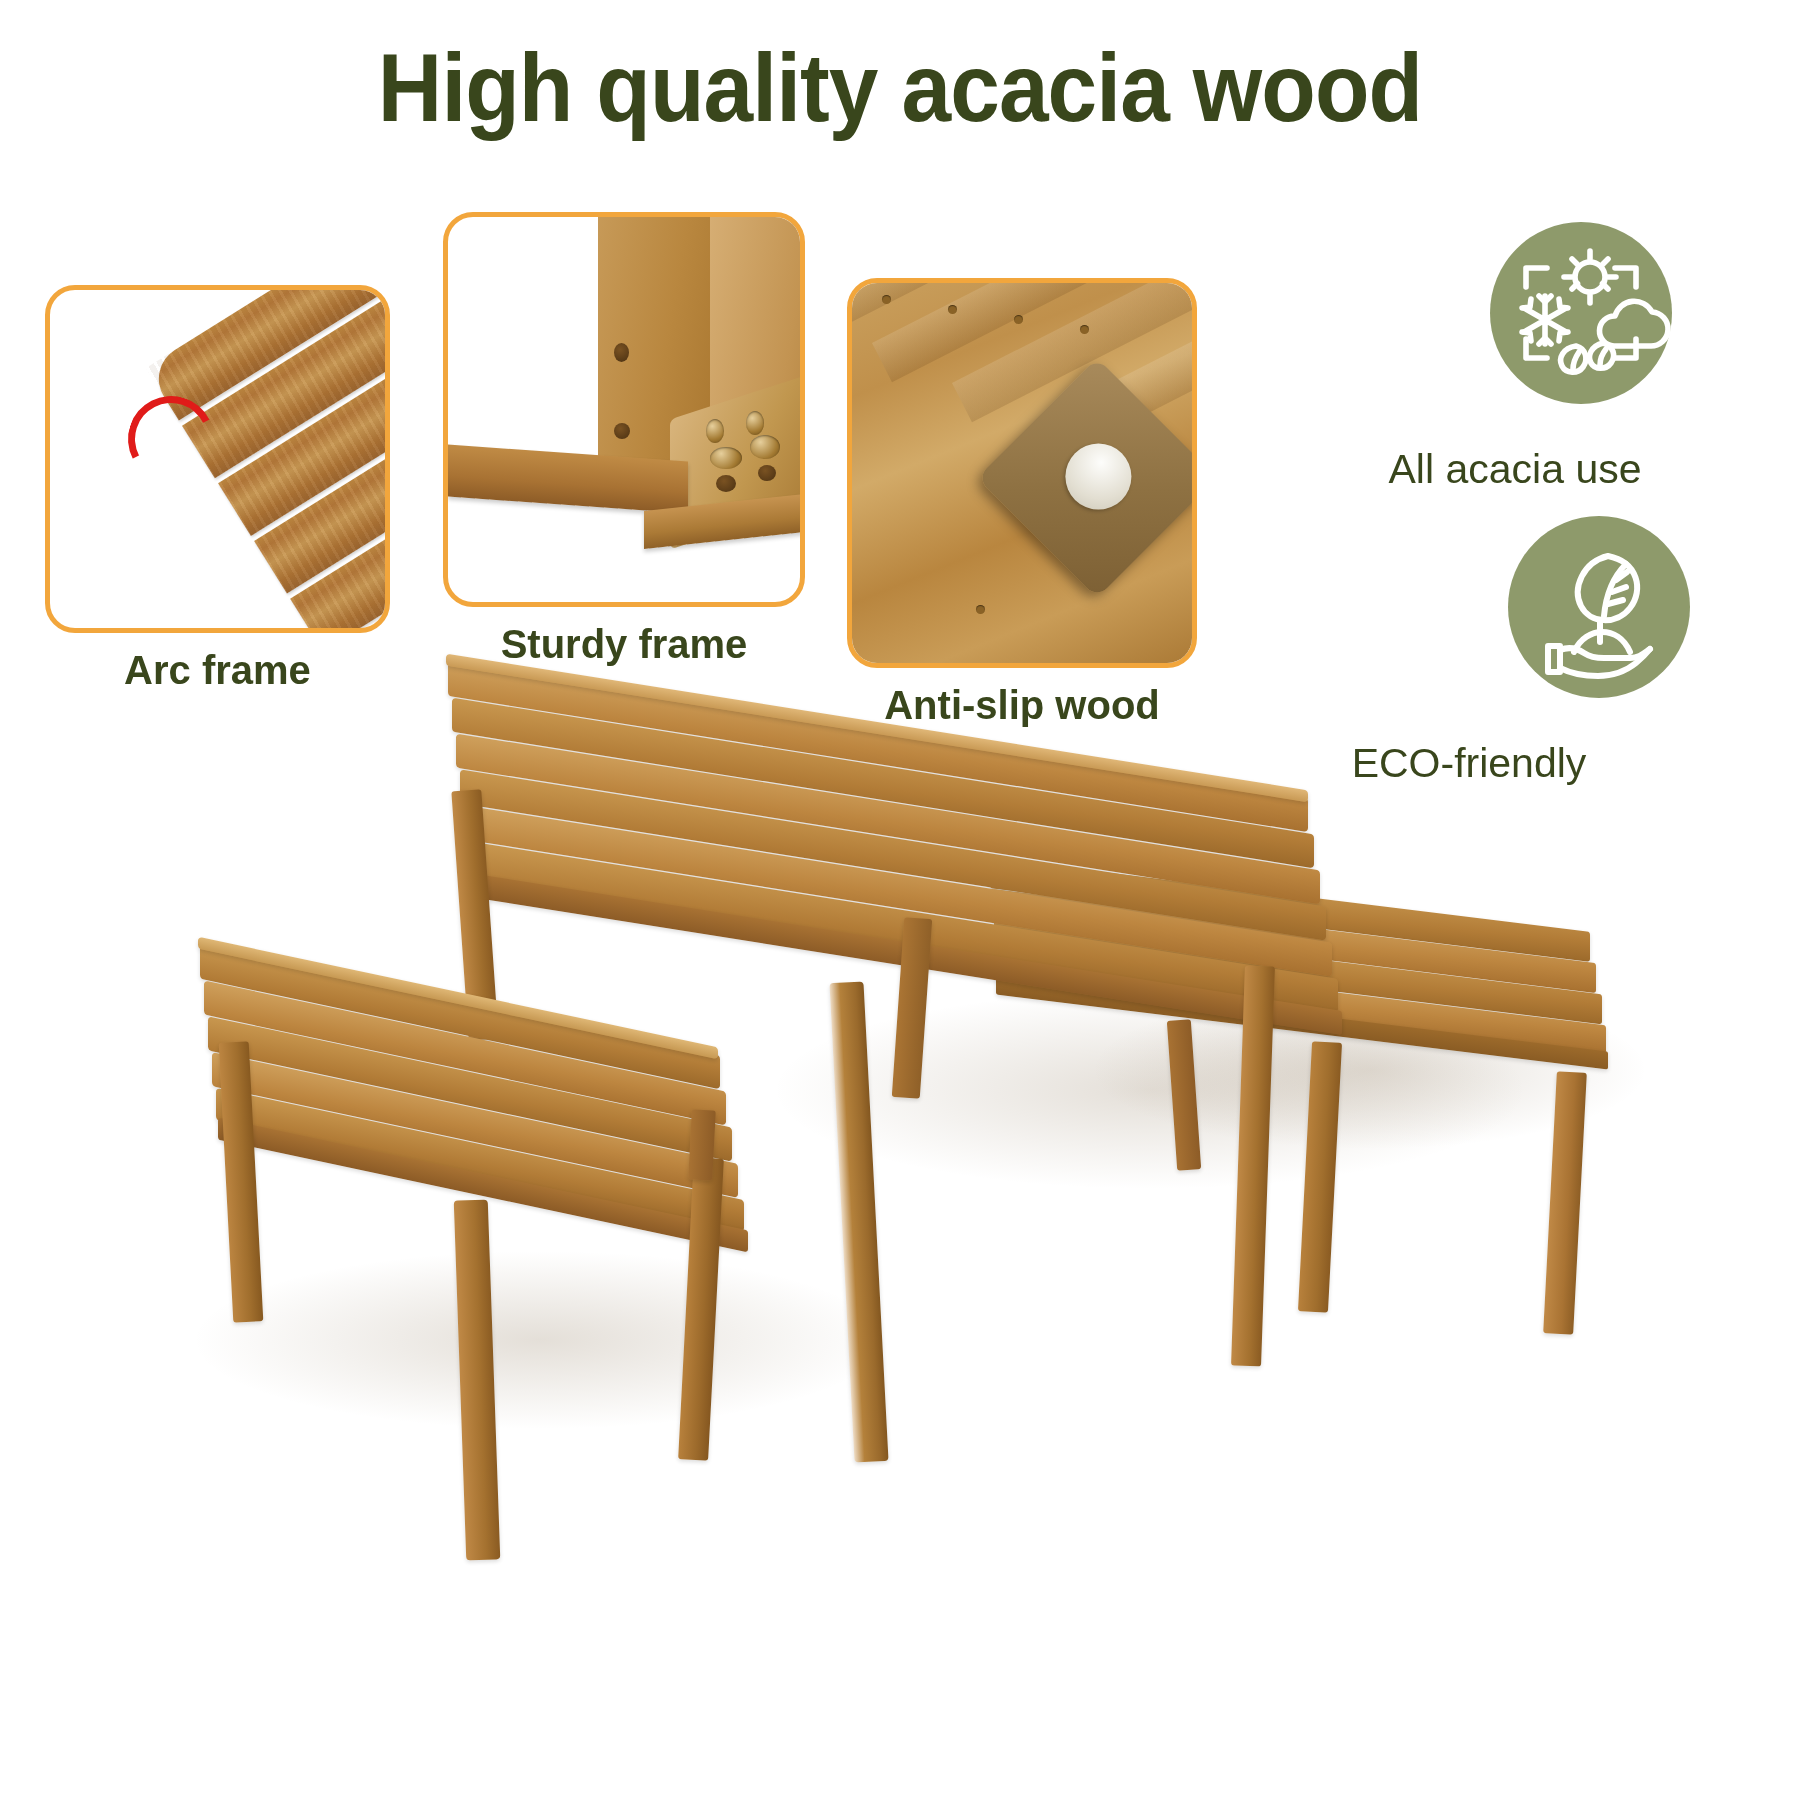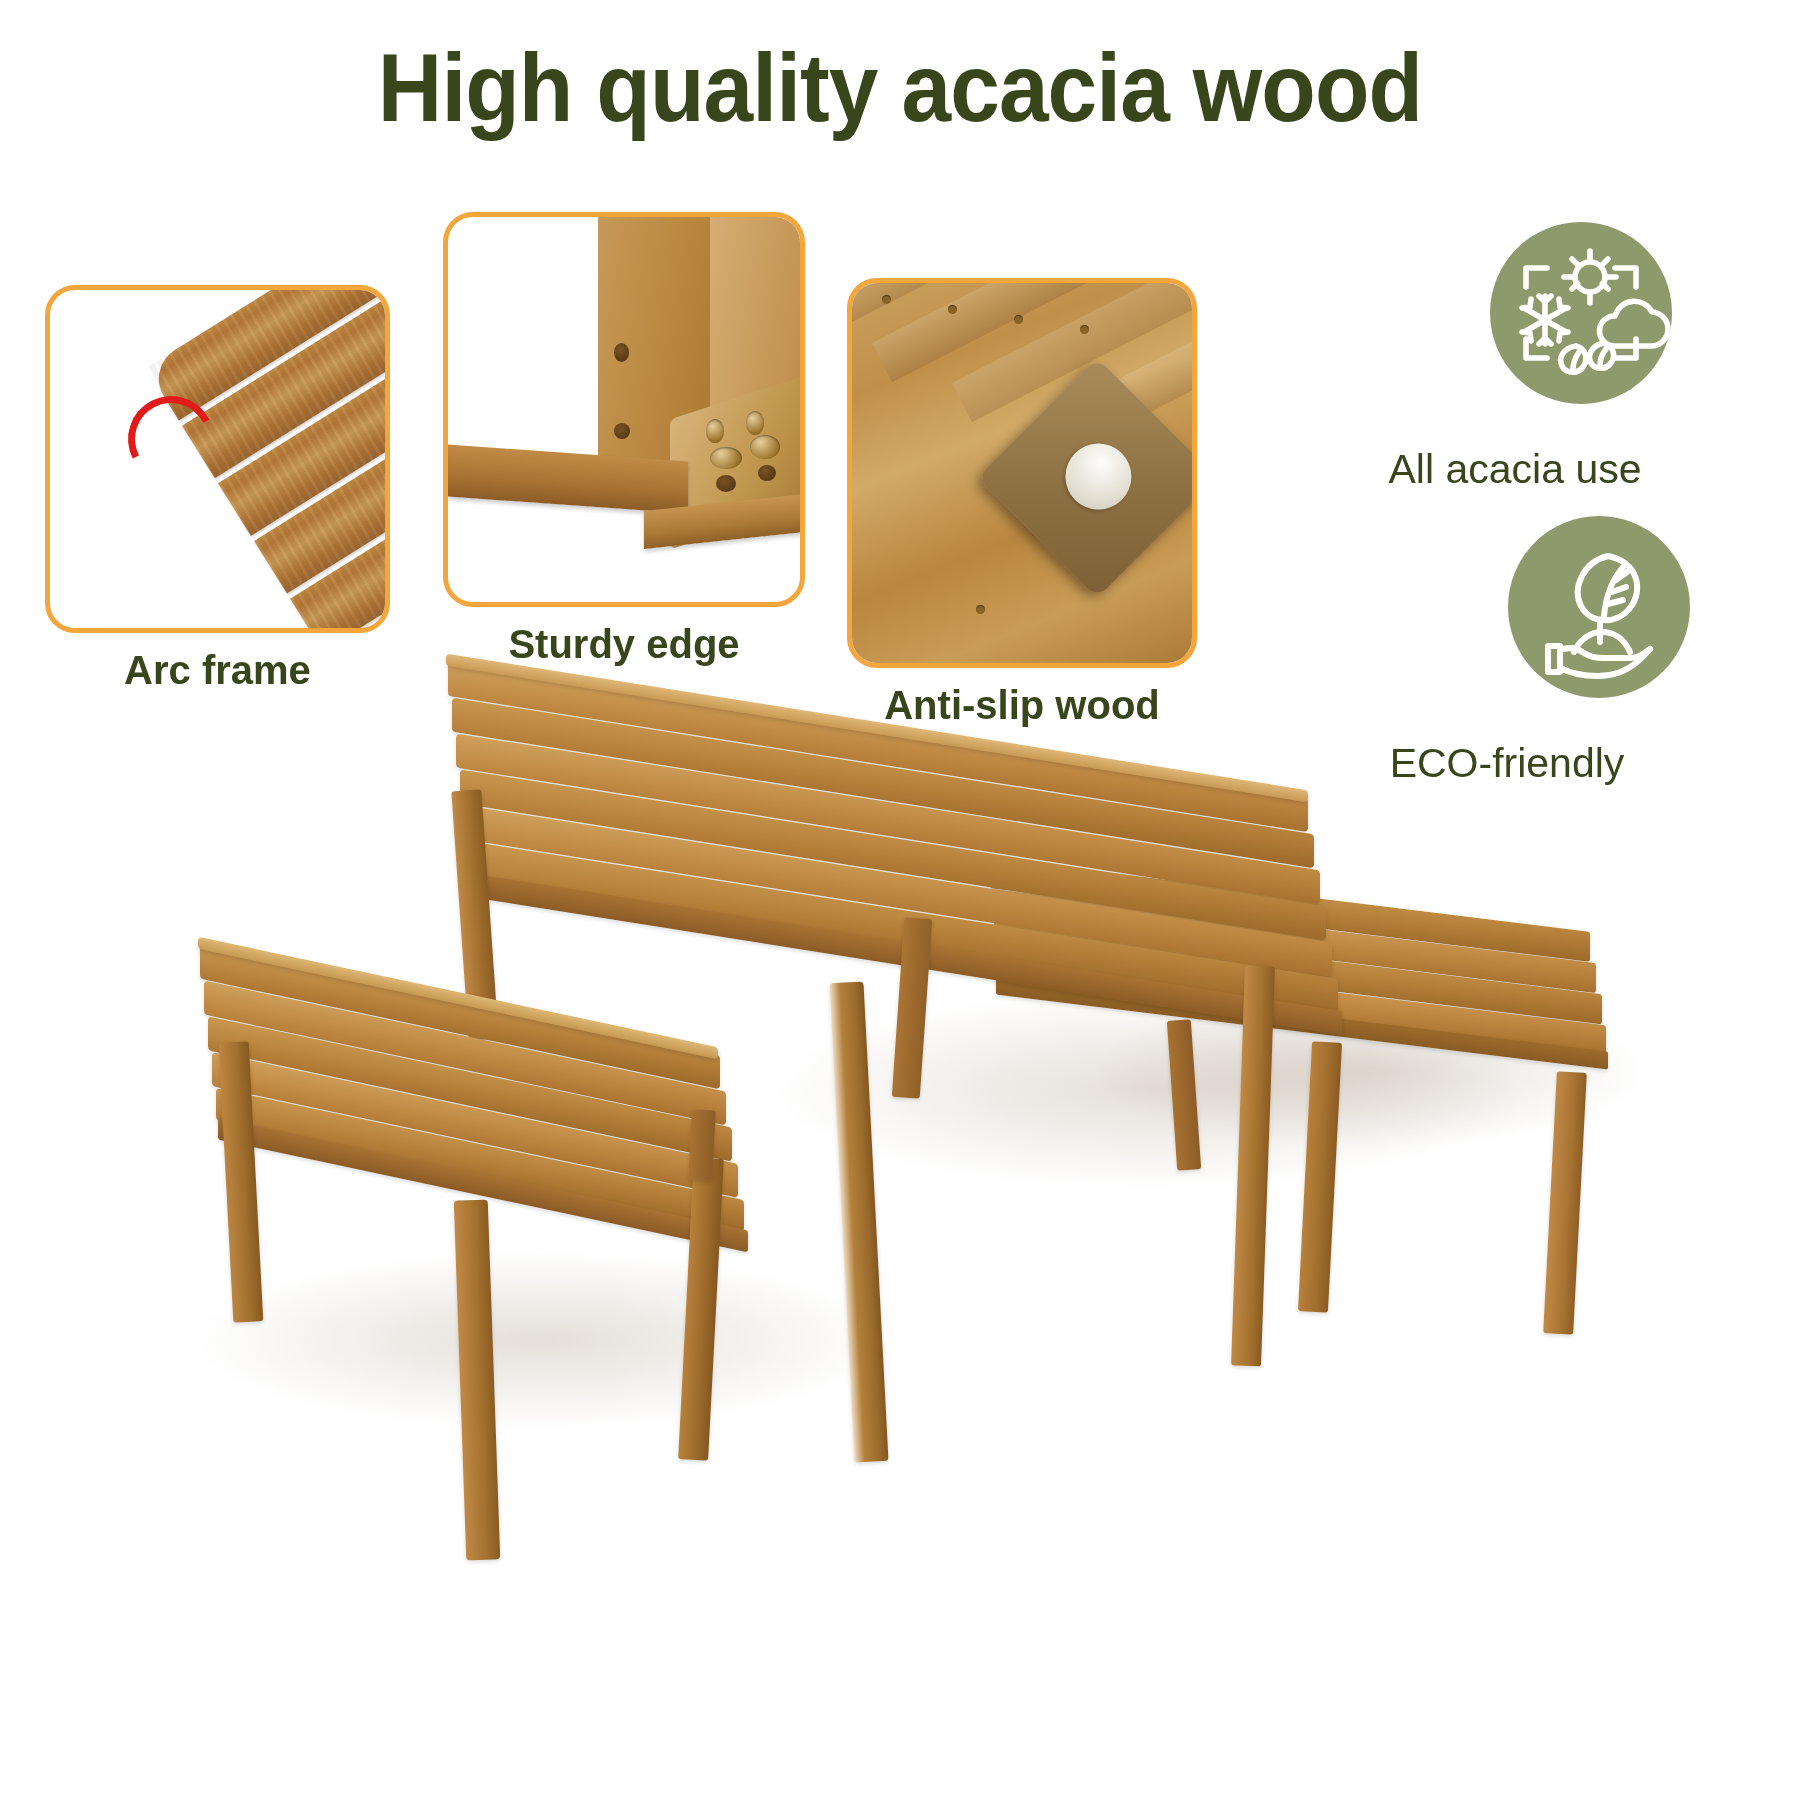--- a/index.html
+++ b/index.html
@@ -144,21 +144,21 @@
   .badge .blabel {
     position:absolute;
     font-size:41px;
     color:#39461c;
     white-space:nowrap;
     text-align:center;
   }
   #badge-weather .circle { left:1490px; top:222px; }
   #badge-weather .blabel { left:1235px; top:446px; width:560px; }
   #badge-eco .circle     { left:1508px; top:516px; }
-  #badge-eco .blabel     { left:1237px; top:740px; width:540px; }
+  #badge-eco .blabel     { left:1199px; top:740px; width:540px; }
 
   
   .hero { position:absolute; left:130px; top:690px; width:1560px; height:1060px; }
   .wood-a { background:linear-gradient(178deg,#cfa05c,#bd8640 55%,#a87130); }
   .wood-b { background:linear-gradient(178deg,#c8974f,#b27c37 60%,#9c6a2b); }
   .piece  { position:absolute; box-shadow:0 2px 4px rgba(0,0,0,.14); }
   .shadow-soft {
     position:absolute; border-radius:50%;
     background:radial-gradient(ellipse at center, rgba(120,95,60,.20), rgba(255,255,255,0) 70%);
   }
@@ -219,21 +219,21 @@
       <div class="hole" style="left:166px; top:126px; width:15px; height:19px;"></div>
       <div class="hole" style="left:166px; top:206px; width:16px; height:16px;"></div>
       <div class="hole" style="left:212px; top:292px; width:13px; height:15px;"></div>
 
       <div class="f-rail" style="left:0px; top:236px; width:240px; height:52px; transform:skewY(4deg);"></div>
 
       <div class="f-rail" style="left:196px; top:284px; width:190px; height:38px; transform:skewY(-6deg);
            background:linear-gradient(180deg,#c69350,#ab7a36 60%,#8f6128);"></div>
     </div>
   </div>
-  <div class="cap">Sturdy edge</div>
+  <div class="cap">Sturdy frame</div>
 </div>
 
 <div class="callout" id="box-feet">
   <div class="frame">
     <div class="woodfill">
       <div class="f3-bg"></div>
       <div class="f3-slat" style="left:-60px; top:20px;"></div>
       <div class="f3-slat" style="left:20px; top:60px;"></div>
       <div class="f3-slat" style="left:100px; top:100px;"></div>
       <div class="f3-slat" style="left:180px; top:140px;"></div>

